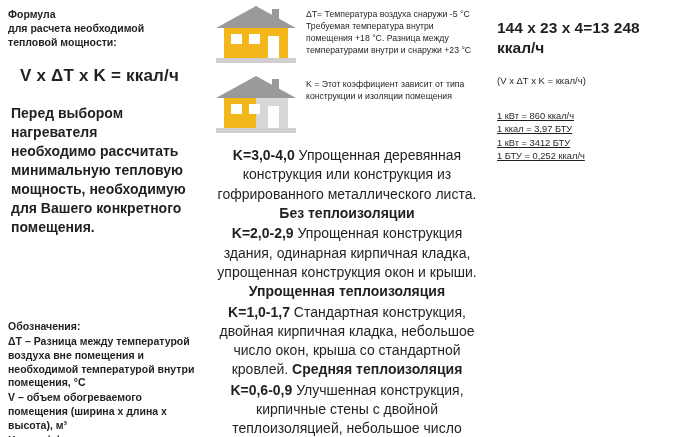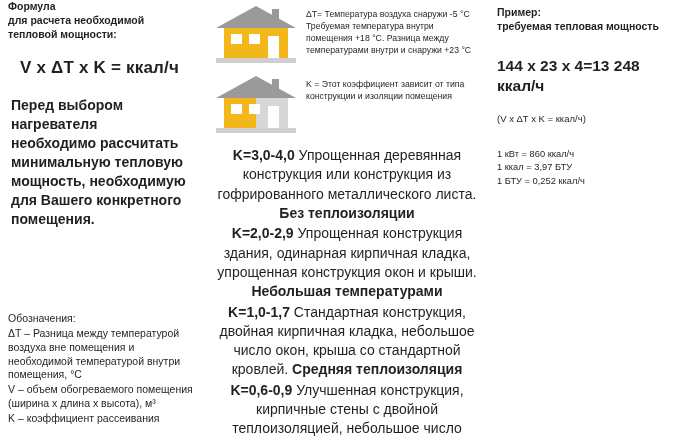--- a/index.html
+++ b/index.html
@@ -11,21 +11,21 @@
     color: #231f20;
   }
   .page {
     position: relative;
     width: 698px; height: 437px;
     overflow: hidden;
   }
   
   .col-left {
     position: absolute;
-    left: 8px; top: 0;
+    left: 8px; top: 8px;
     width: 195px; height: 421px;
   }
   .formula-title {
     font-size: 10.5px;
     font-weight: bold;
     line-height: 1.33;
     margin: 0 0 16px 0;
   }
   .formula-main {
     font-size: 17px;
@@ -39,21 +39,21 @@
     line-height: 1.36;
     margin: 3px;
   }
   .legend {
     position: absolute;
     left: 0; top: 312px;
     width: 190px;
   }
   .legend p {
     font-size: 10.5px;
-    font-weight: normal;
+    font-weight: bold;
     line-height: 1.32;
     margin: 0;
   }
   .legend .lg-item { margin-bottom: 1px; }
 
   
   .col-mid {
     position: absolute;
     left: 216px; top: 6px;
     width: 262px;
@@ -143,27 +143,27 @@
   .ex-title {
     font-size: 10.5px;
     font-weight: bold;
     line-height: 1.33;
     margin: 0 0 22px 0;
   }
   .ex-result {
     font-size: 15.5px;
     font-weight: bold;
     line-height: 1.32;
-    margin: 4px 0 16px 0;
+    margin: 12px 0 16px 0;
   }
   .ex-sub {
     font-size: 9.5px;
     margin: 4px 0 24px 0;
   }
-  .conv { font-size: 9.3px; line-height: 1.45; margin: 0 0 28px 0; }
+  .conv { font-size: 9.3px; line-height: 1.45; margin: 0 0 28px 0; text-decoration: underline; }
   .conv div { white-space: nowrap; }
   .ex-foot {
     font-size: 9.5px;
     line-height: 1.4;
     margin: 0;
   }
 </style>
 </head>
 <body>
 
@@ -217,32 +217,31 @@
           <div class="win w2"></div>
           <div class="door"></div>
           <div class="ground"></div>
         </div>
       </div>
       <div class="row-text">K = Этот коэффициент зависит от типа конструкции и изоляции помещения</div>
     </div>
 
     <div class="mid-body">
       <p><b>K=3,0-4,0</b><span> Упрощенная деревянная конструкция или конструкция из гофрированного металлического листа. </span><b>Без теплоизоляции</b></p>
-      <p><b>K=2,0-2,9</b><span> Упрощенная конструкция здания, одинарная кирпичная кладка, упрощенная конструкция окон и крыши. </span><b>Небольшая температурами</b></p>
+      <p><b>K=2,0-2,9</b><span> Упрощенная конструкция здания, одинарная кирпичная кладка, упрощенная конструкция окон и крыши. </span><b>Упрощенная теплоизоляция</b></p>
       <p><b>K=1,0-1,7</b><span> Стандартная конструкция, двойная кирпичная кладка, небольшое число окон, крыша со стандартной кровлей. </span><b>Средняя теплоизоляция</b></p>
       <p><b>K=0,6-0,9</b><span> Улучшенная конструкция, кирпичные стены с двойной теплоизоляцией, небольшое число окон со сдвоенными рамами, толстое основание пола, крыша из высококачественного теплоизоляционного материала. </span><b>Высокая теплоизоляция</b></p>
     </div>
   </div>
 
   <div class="col-right">
-    <p class="ex-title" style="white-space: pre-line;">Пример:
-требуемая тепловая мощность</p>
     <p class="ex-result" style="white-space: pre-line;">144 x 23 x 4=13 248
 ккал/ч</p>
     <p class="ex-sub">(V x ΔT x K = ккал/ч)</p>
     <div class="conv">
       <div>1 кВт = 860 ккал/ч</div>
       <div>1 ккал = 3,97 БТУ</div>
+      <div>1 кВт = 3412 БТУ</div>
       <div>1 БТУ = 0,252 ккал/ч</div>
     </div>
   </div>
 
 </div>
 
 </body></html>

